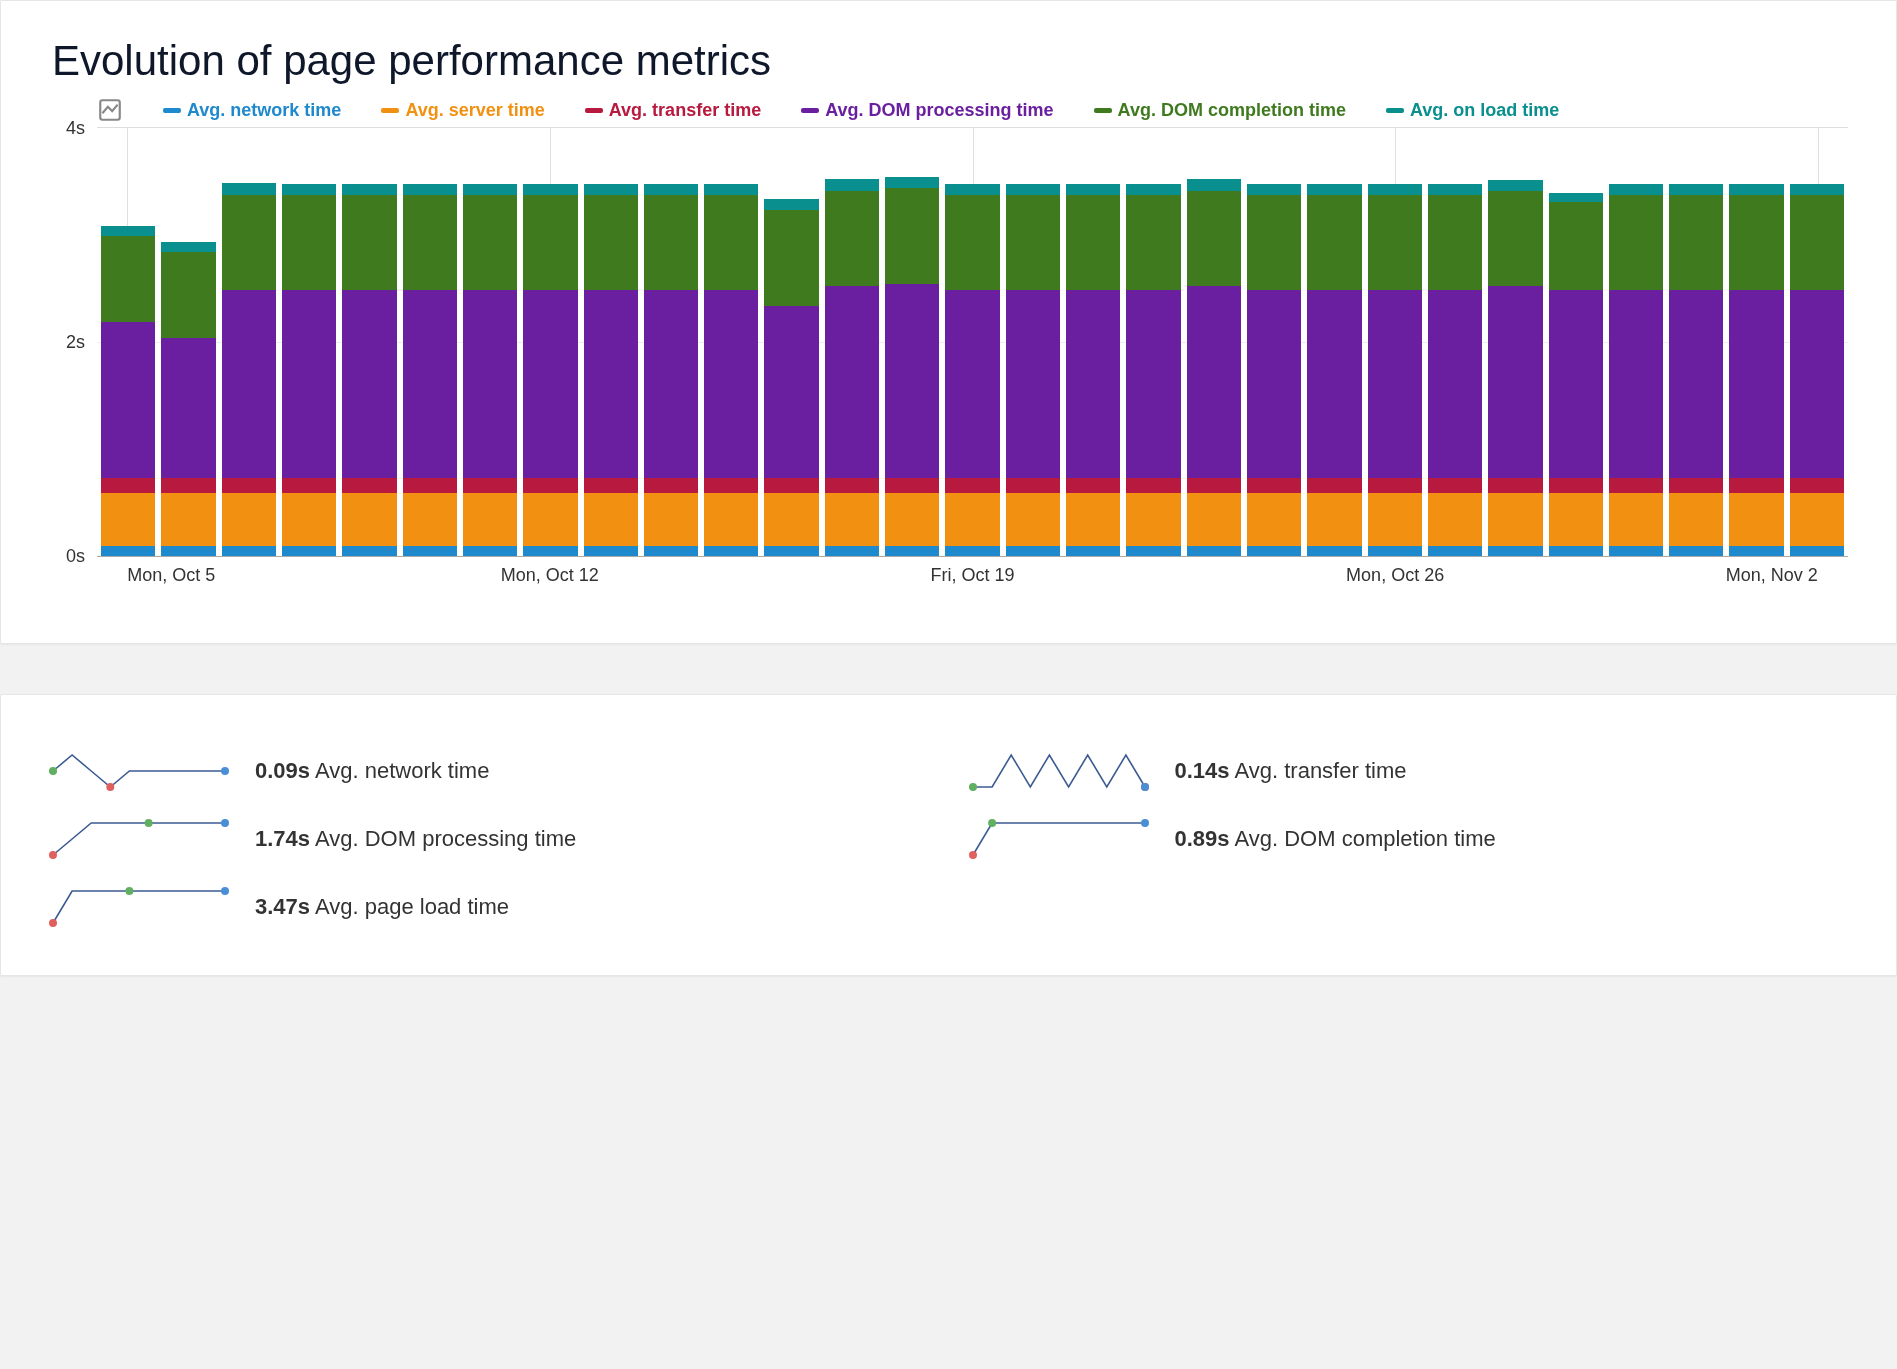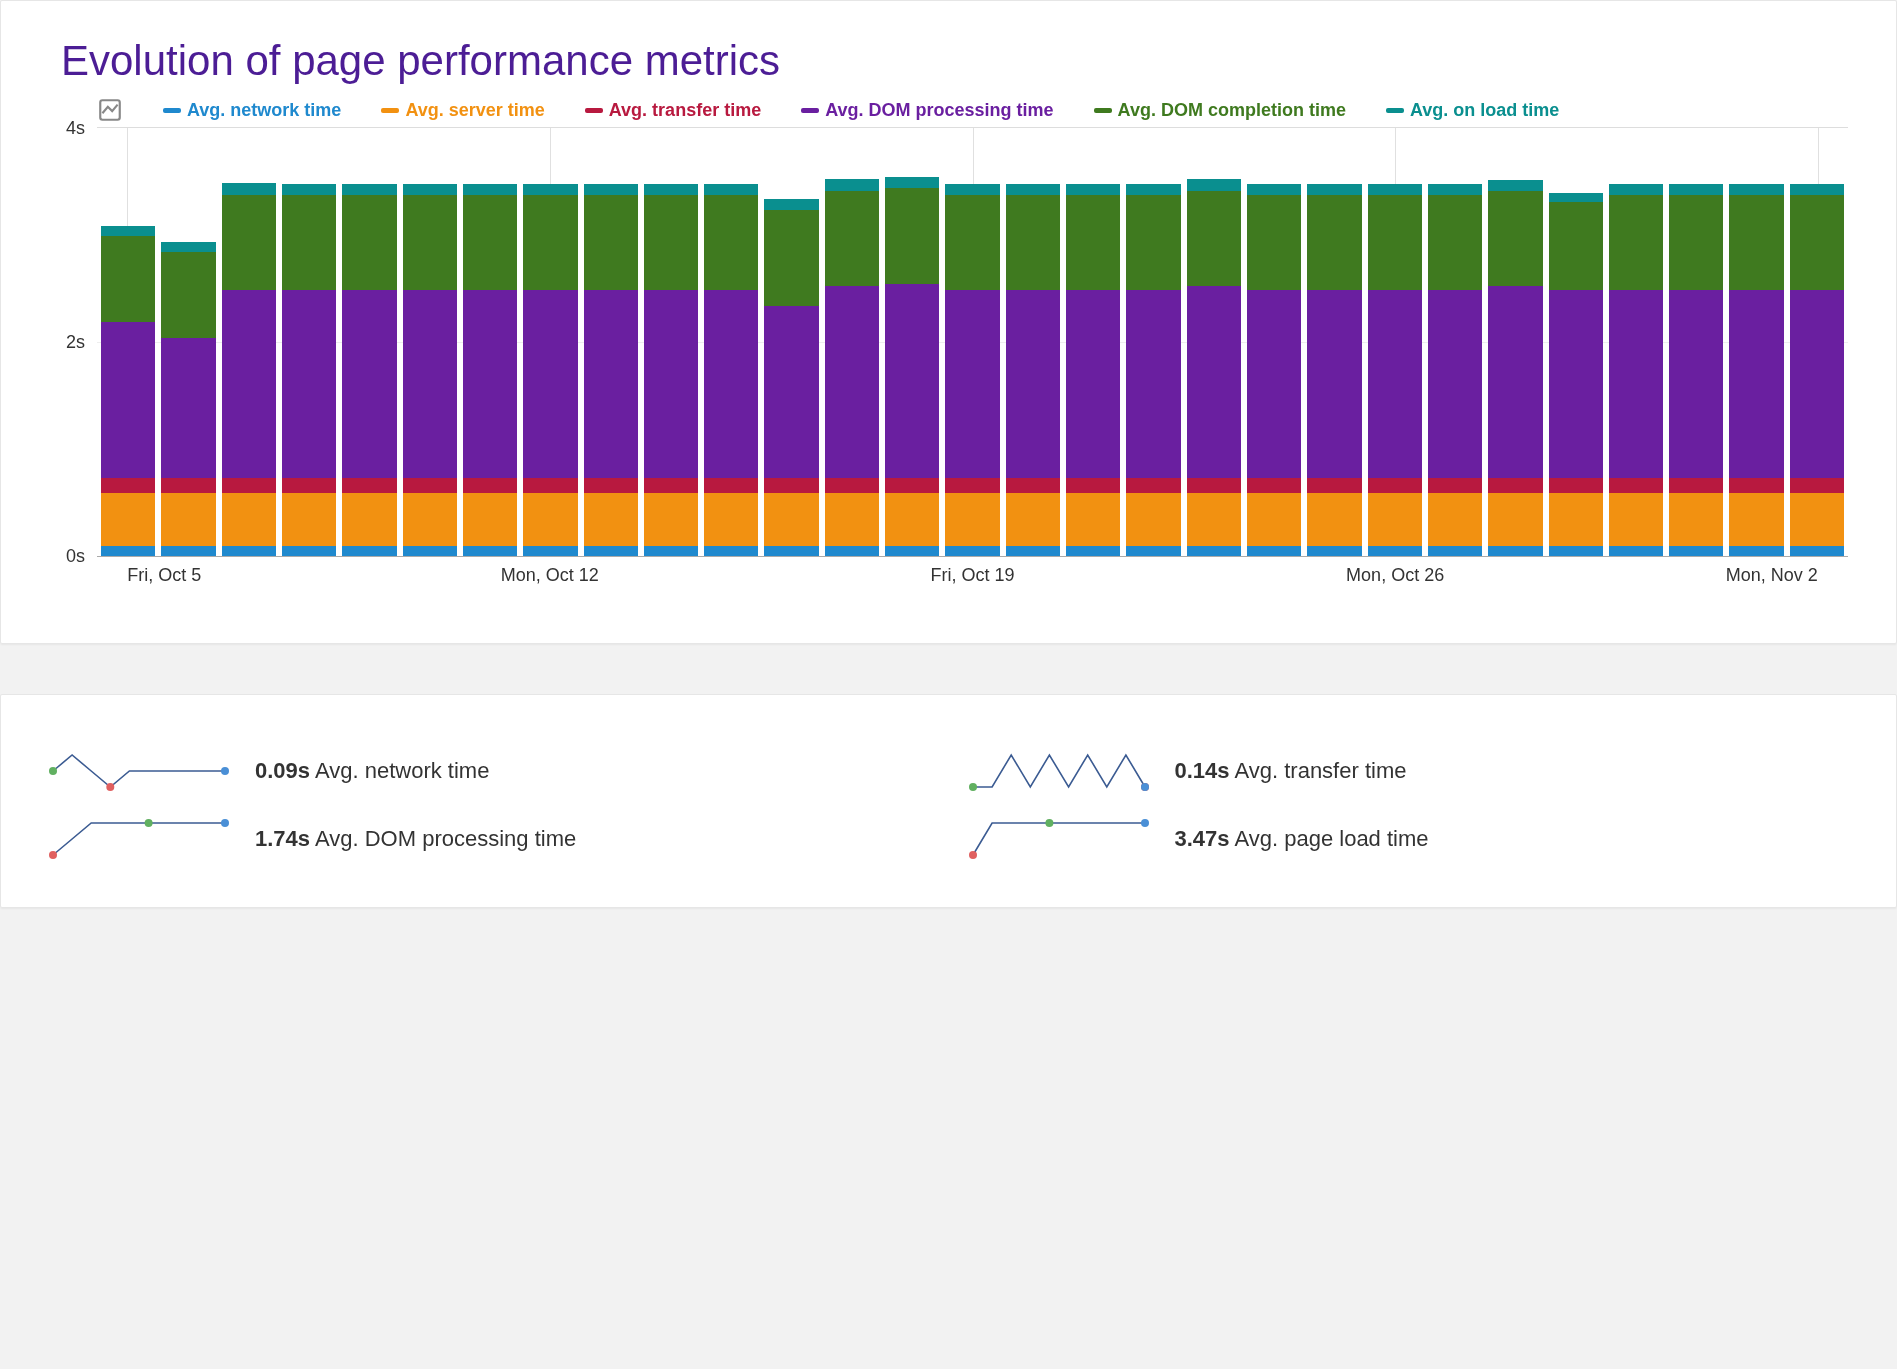--- a/index.html
+++ b/index.html
@@ -18,22 +18,22 @@
     background: #fff;
     border: 1px solid #e6e6e6;
     border-radius: 2px;
     margin: 0 0 50px 0;
     padding: 36px 48px 48px 48px;
     box-shadow: 0 1px 2px rgba(0,0,0,0.05);
   }
   .card-title {
     font-size: 42px;
     font-weight: 400;
-    color: #4c1d95;
-    margin: 0 0 12px 12px;
+    color: #0f172a;
+    margin: 0 0 12px 3px;
   }
   .chart-area {
     position: relative;
     margin-top: 8px;
   }
   .legend {
     display: flex;
     gap: 40px;
     align-items: center;
     font-size: 18px;
@@ -429,21 +429,21 @@
               <div class="seg" style="background: rgb(31, 137, 206); height: 9.675px;"></div>
               <div class="seg" style="background: rgb(242, 145, 17); height: 53.75px;"></div>
               <div class="seg" style="background: rgb(184, 25, 63); height: 15.05px;"></div>
               <div class="seg" style="background: rgb(106, 31, 160); height: 187.05px;"></div>
               <div class="seg" style="background: rgb(63, 122, 31); height: 95.675px;"></div>
               <div class="seg" style="background: rgb(10, 143, 143); height: 10.75px;"></div>
             </div>
           </div>
     </div>
     <div class="x-labels">
-          <div class="x-label" style="left: 1.72414%; transform: translateX(0px);">Fri, Oct 5</div>
+          <div class="x-label" style="left: 1.72414%; transform: translateX(0px);">Mon, Oct 5</div>
           <div class="x-label" style="left: 25.8621%;">Mon, Oct 12</div>
           <div class="x-label" style="left: 50%;">Fri, Oct 19</div>
           <div class="x-label" style="left: 74.1379%;">Mon, Oct 26</div>
           <div class="x-label" style="left: 98.2759%; transform: translateX(-100%);">Mon, Nov 2</div>
         </div>
   </div>
 </div>
 
 <div class="card">
   <div class="overview-grid">
@@ -471,20 +471,29 @@
               <circle cx="4.0" cy="36.0" r="4" fill="#e06060"></circle>
               <circle cx="99.6" cy="4.0" r="4" fill="#61b061"></circle>
               <circle cx="176.0" cy="4.0" r="4" fill="#4a8fd6"></circle>
             </svg></div>
           <div class="metric-text"><span class="metric-value">1.74s</span> <span> Avg. DOM processing time</span></div>
         </div>
         <div class="metric">
           <div class="sparkline"><svg viewBox="0 0 180 40" width="180" height="40">
               <path d="M4.0,36.0 L23.1,4.0 L42.2,4.0 L61.3,4.0 L80.4,4.0 L99.6,4.0 L118.7,4.0 L137.8,4.0 L156.9,4.0 L176.0,4.0" fill="none" stroke="#3b5b92" stroke-width="1.6"></path>
               <circle cx="4.0" cy="36.0" r="4" fill="#e06060"></circle>
+              <circle cx="23.1" cy="4.0" r="4" fill="#61b061"></circle>
+              <circle cx="176.0" cy="4.0" r="4" fill="#4a8fd6"></circle>
+            </svg></div>
+          <div class="metric-text"><span class="metric-value">0.89s</span> <span> Avg. DOM completion time</span></div>
+        </div>
+        <div class="metric">
+          <div class="sparkline"><svg viewBox="0 0 180 40" width="180" height="40">
+              <path d="M4.0,36.0 L23.1,4.0 L42.2,4.0 L61.3,4.0 L80.4,4.0 L99.6,4.0 L118.7,4.0 L137.8,4.0 L156.9,4.0 L176.0,4.0" fill="none" stroke="#3b5b92" stroke-width="1.6"></path>
+              <circle cx="4.0" cy="36.0" r="4" fill="#e06060"></circle>
               <circle cx="80.4" cy="4.0" r="4" fill="#61b061"></circle>
               <circle cx="176.0" cy="4.0" r="4" fill="#4a8fd6"></circle>
             </svg></div>
           <div class="metric-text"><span class="metric-value">3.47s</span> <span> Avg. page load time</span></div>
         </div>
       </div>
 </div>
 
 </div>
 

